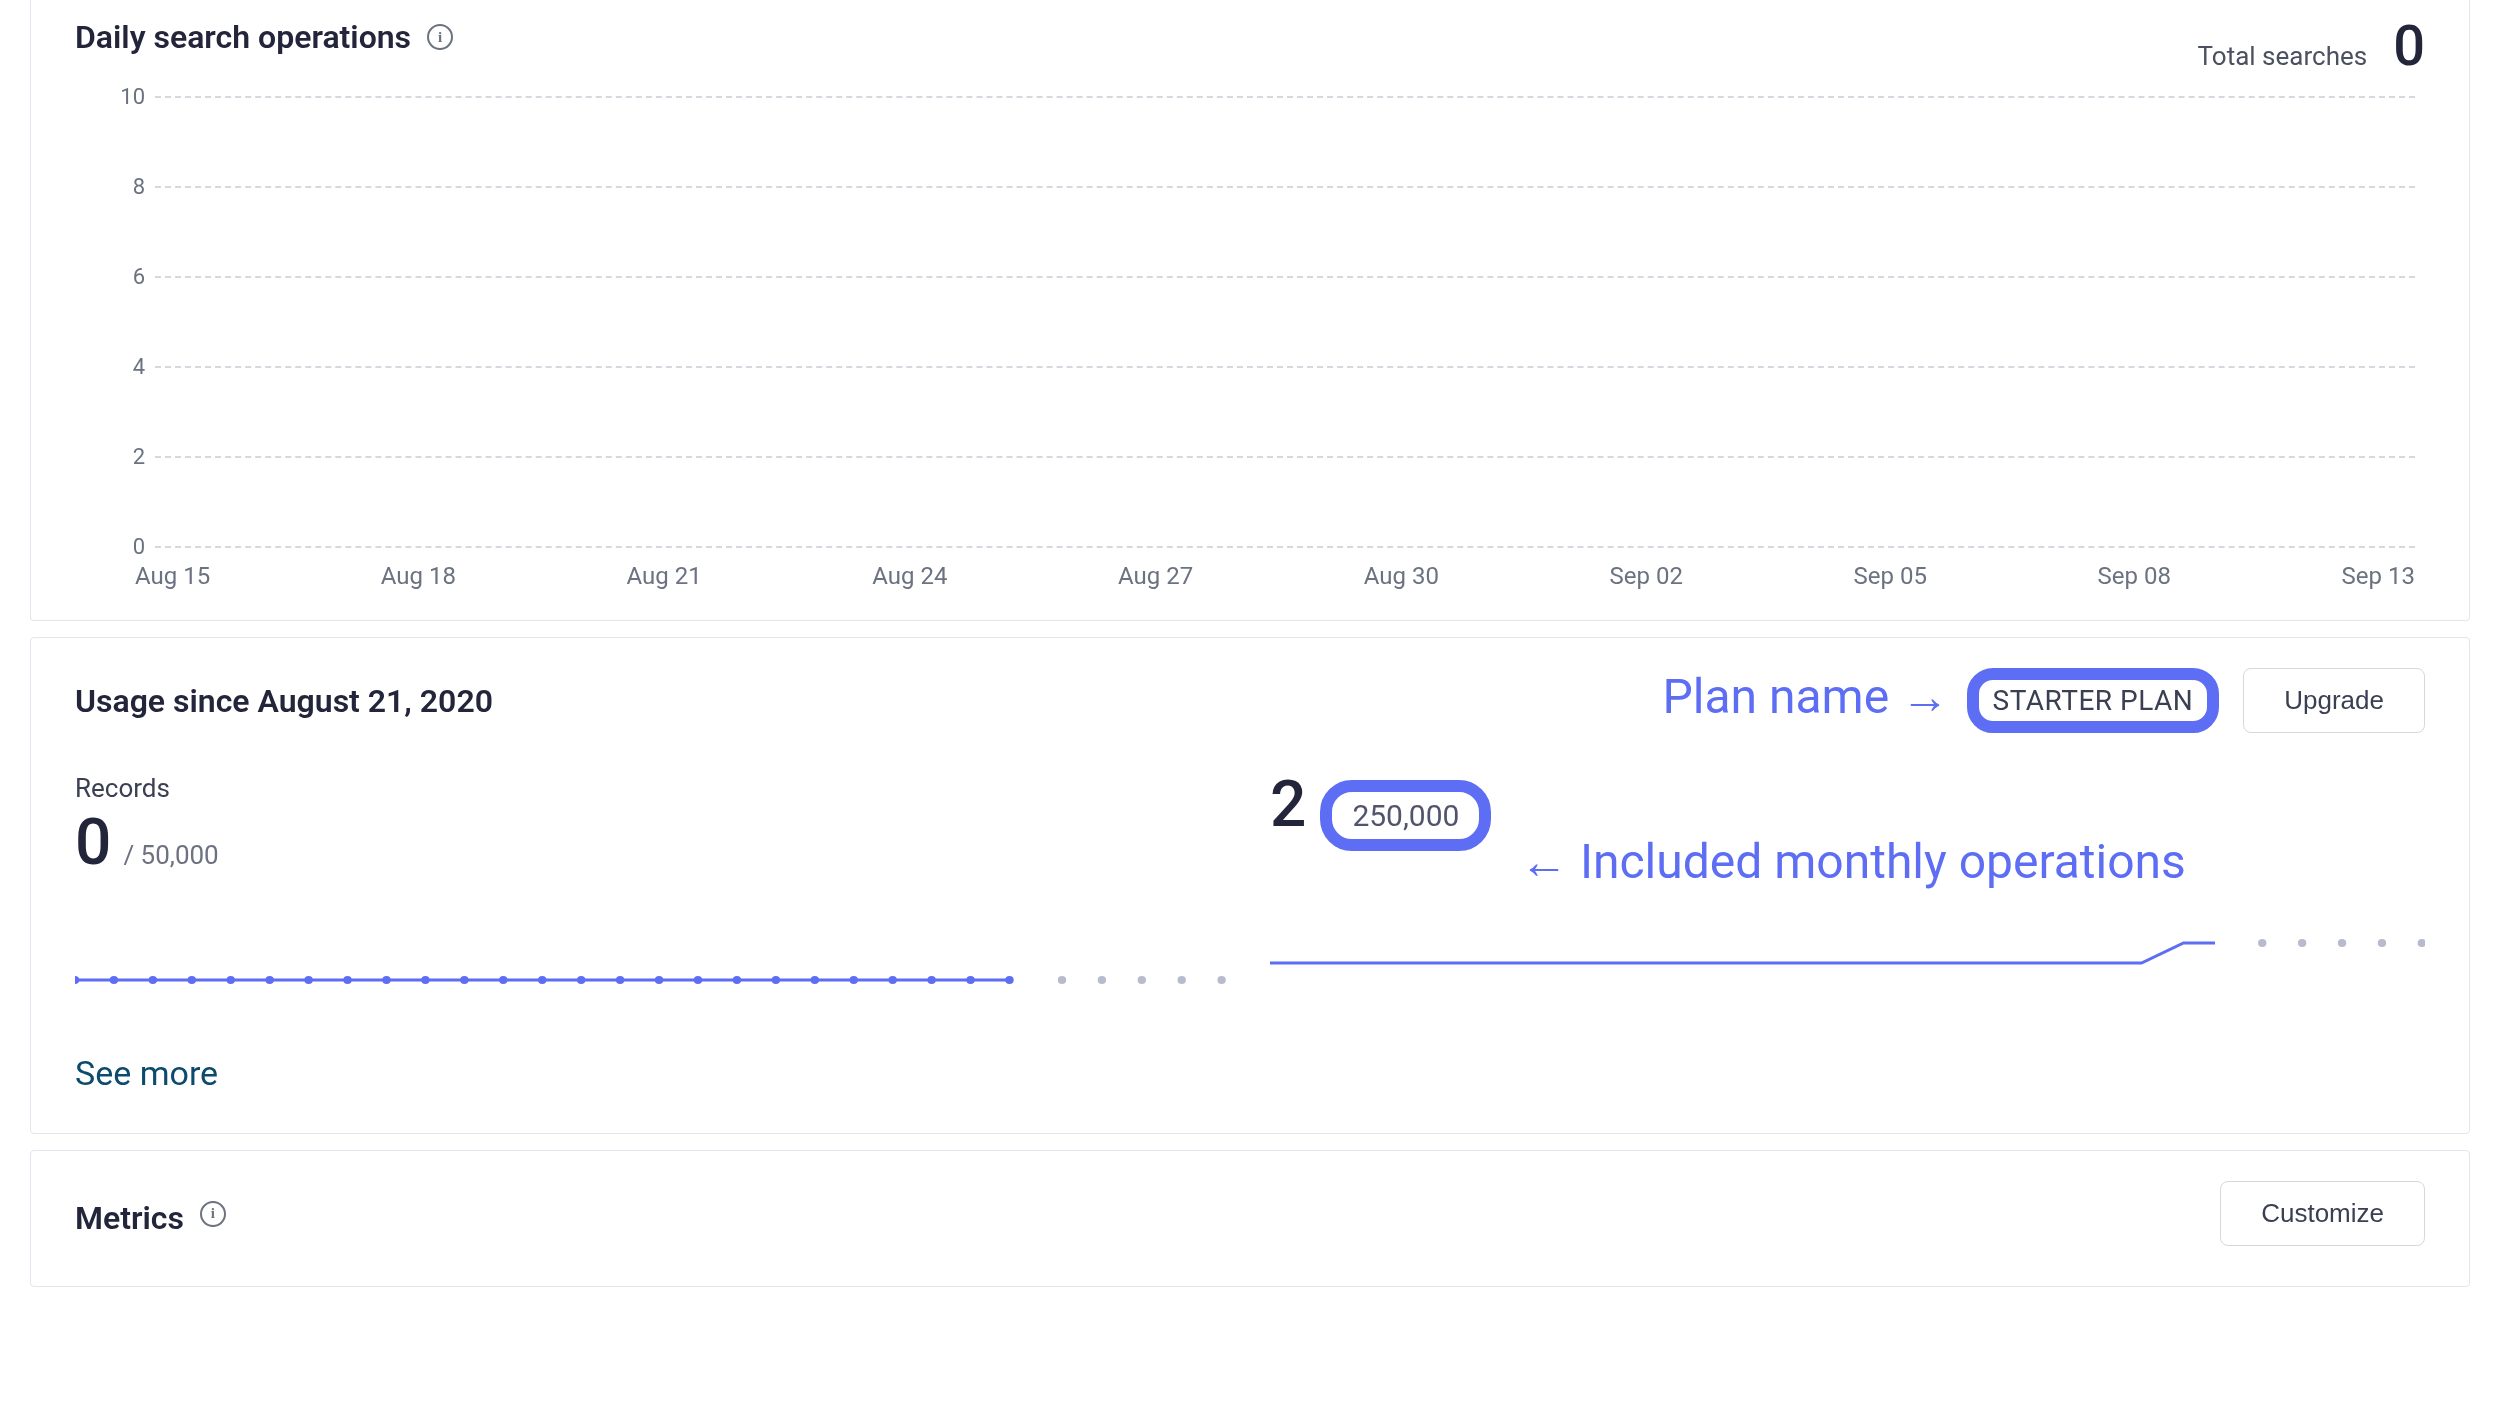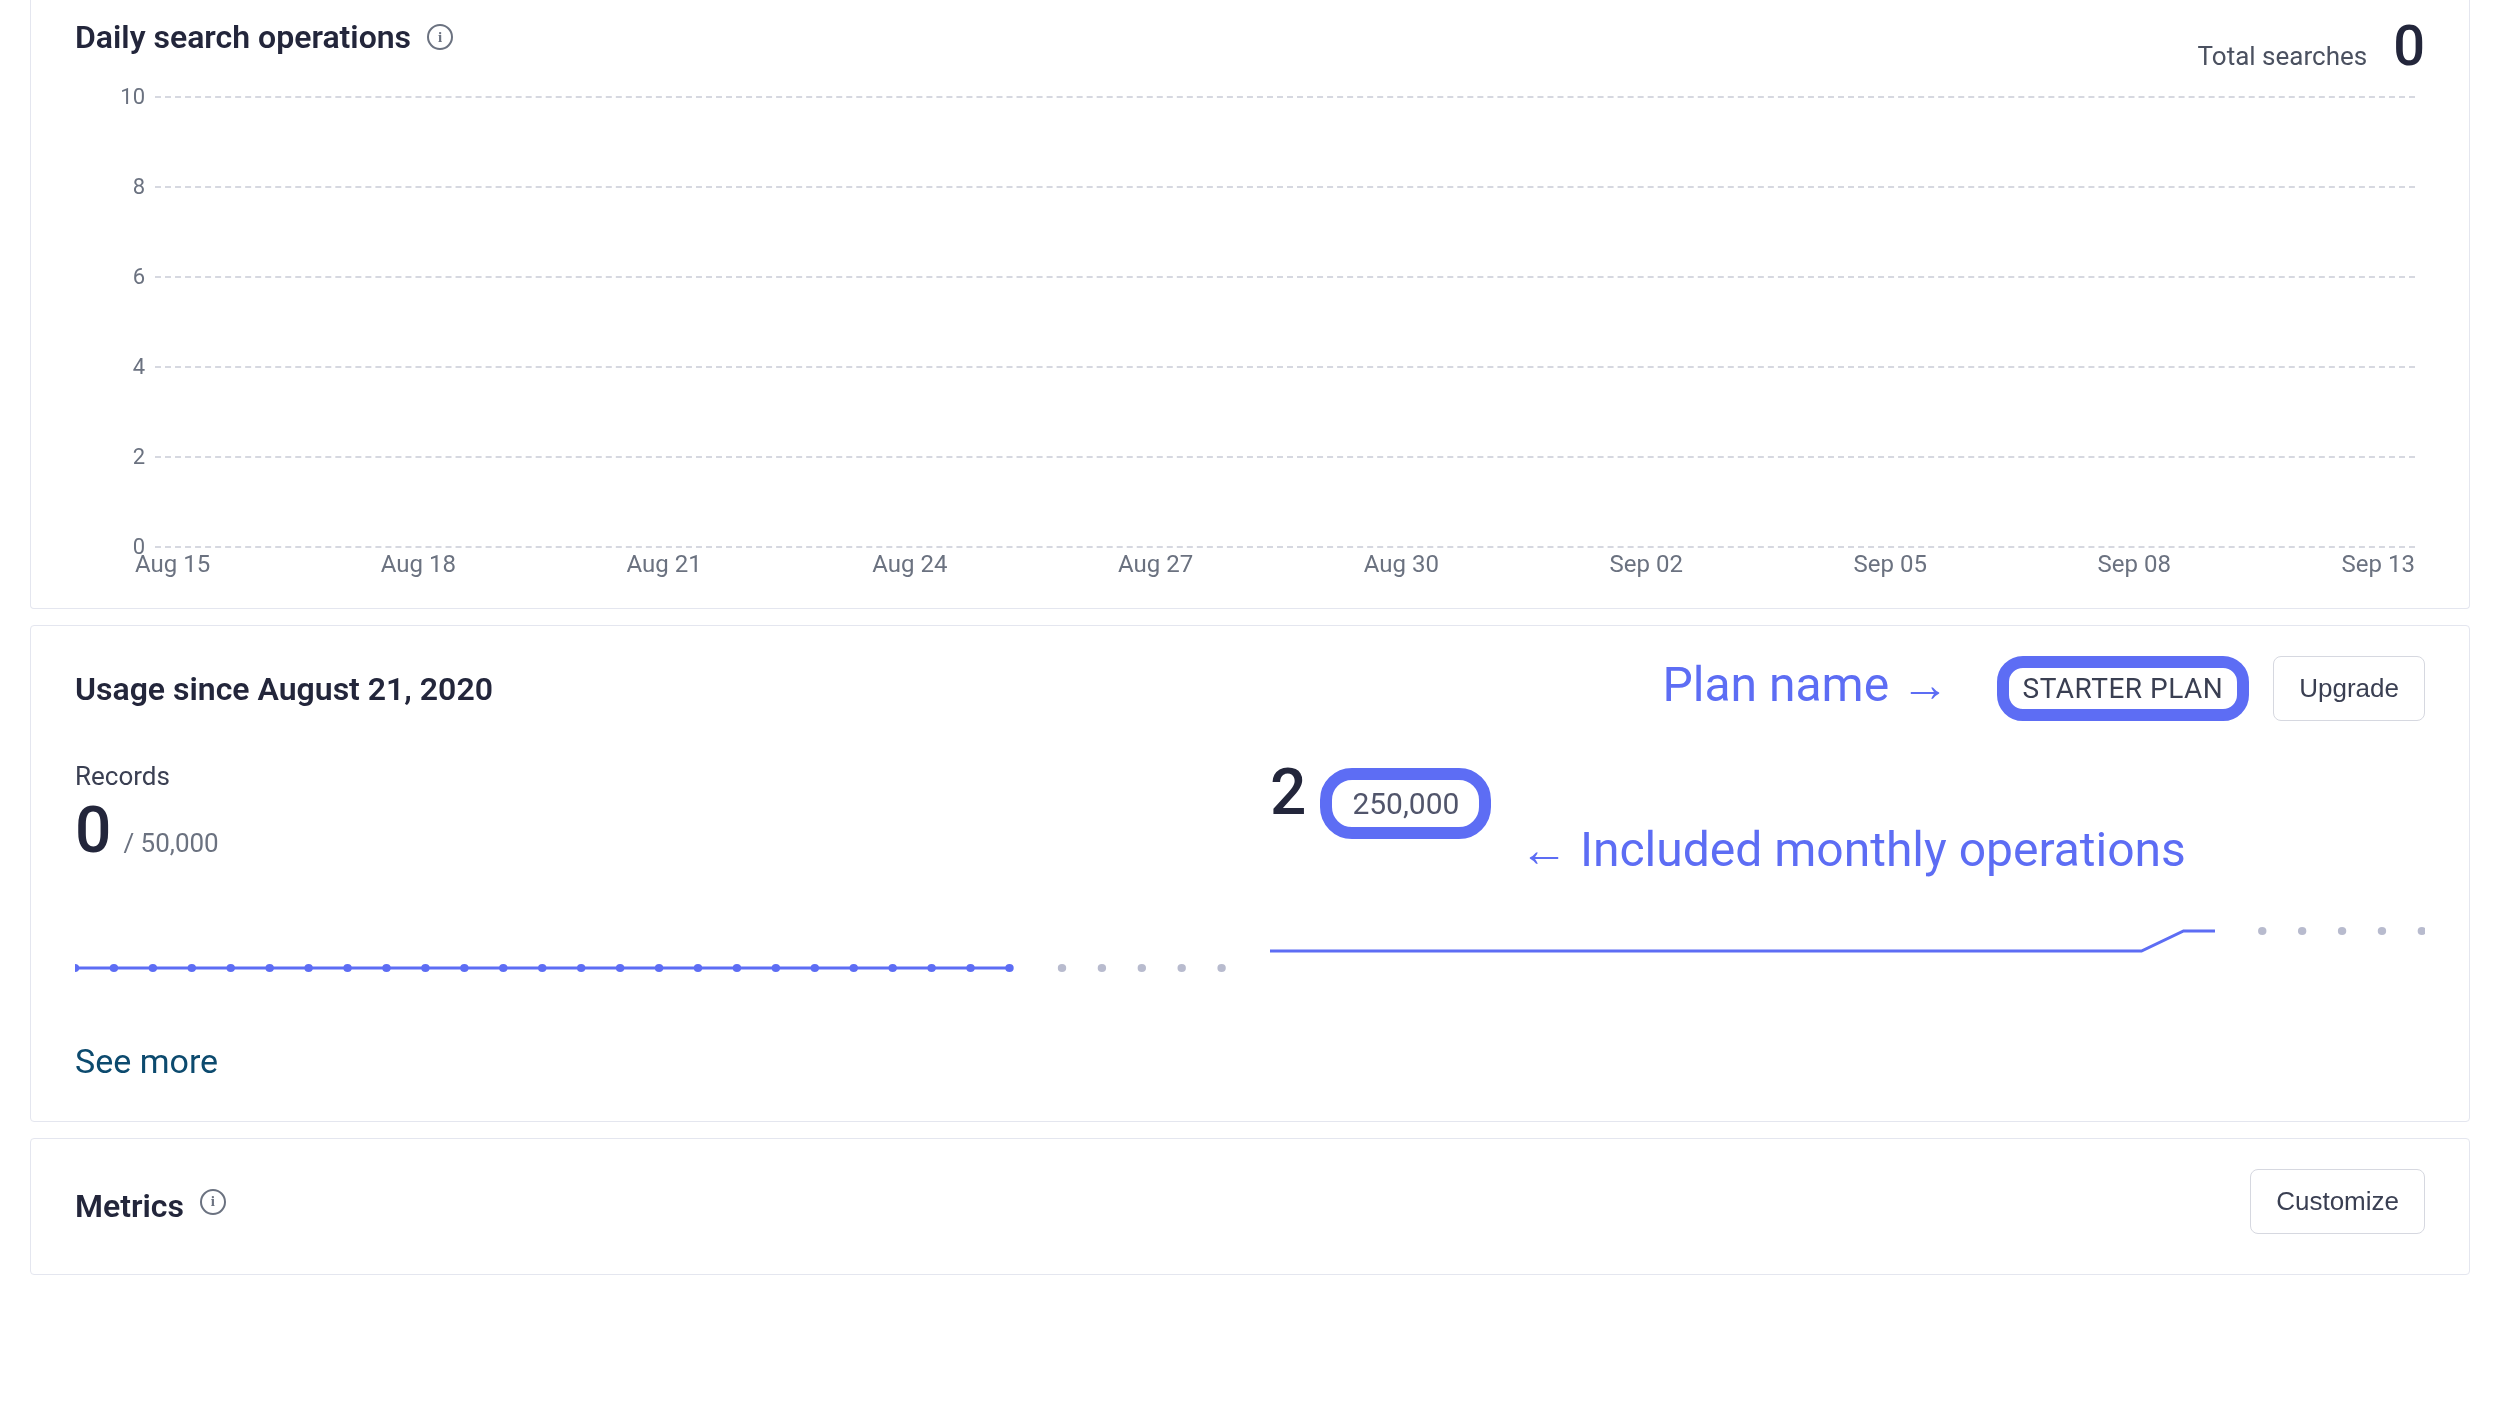--- a/index.html
+++ b/index.html
@@ -33,36 +33,36 @@
   .gridline {
     position: absolute; left: 40px; right: 0;
     border-top: 2px dashed #d6d8e0; height: 0;
   }
   .y-tick {
     position: absolute; left: -10px; width: 40px; text-align: right;
     font-size: 22px; color: #6b7280; transform: translateY(-50%);
   }
   .x-axis {
     display: flex; justify-content: space-between;
-    margin-left: 60px; margin-right: 10px; margin-top: 4px;
+    margin-left: 60px; margin-right: 10px; margin-top: 16px;
     font-size: 24px; color: #6b7280;
   }
   
   #usage-card { padding-bottom: 40px; position: relative; }
   .usage-header { display: flex; justify-content: space-between; align-items: center; margin-bottom: 40px; }
   .usage-header h2 { font-size: 32px; font-weight: 600; }
   .usage-right { display: flex; align-items: center; gap: 24px; }
   .plan-badge-wrap {
     border: 12px solid #5d6df4; border-radius: 26px;
     padding: 4px 14px;
   }
   .plan-badge-text { font-size: 28px; letter-spacing: 0.5px; color: #3a3f52; }
   .btn {
     border: 1px solid #d6d8e0; background: #fff; border-radius: 8px;
-    padding: 16px 25px; font-size: 26px; color: #3a3f52; cursor: pointer;
+    padding: 16px 40px; font-size: 26px; color: #3a3f52; cursor: pointer;
   }
   .usage-grid { display: grid; grid-template-columns: 1fr 1fr; gap: 40px; }
   .usage-col-title { font-size: 26px; color: #3a3f52; margin-bottom: 8px; }
   .big-number-row { display: flex; align-items: baseline; gap: 12px; }
   .big-number { font-size: 64px; font-weight: 500; color: #23263b; line-height: 1; }
   .of-limit { font-size: 26px; color: #6b7280; }
   .ops-limit-pill {
     border: 12px solid #5d6df4; border-radius: 32px;
     padding: 6px 20px; font-size: 30px; color: #51556b; display: inline-block;
     margin-left: 2px;

